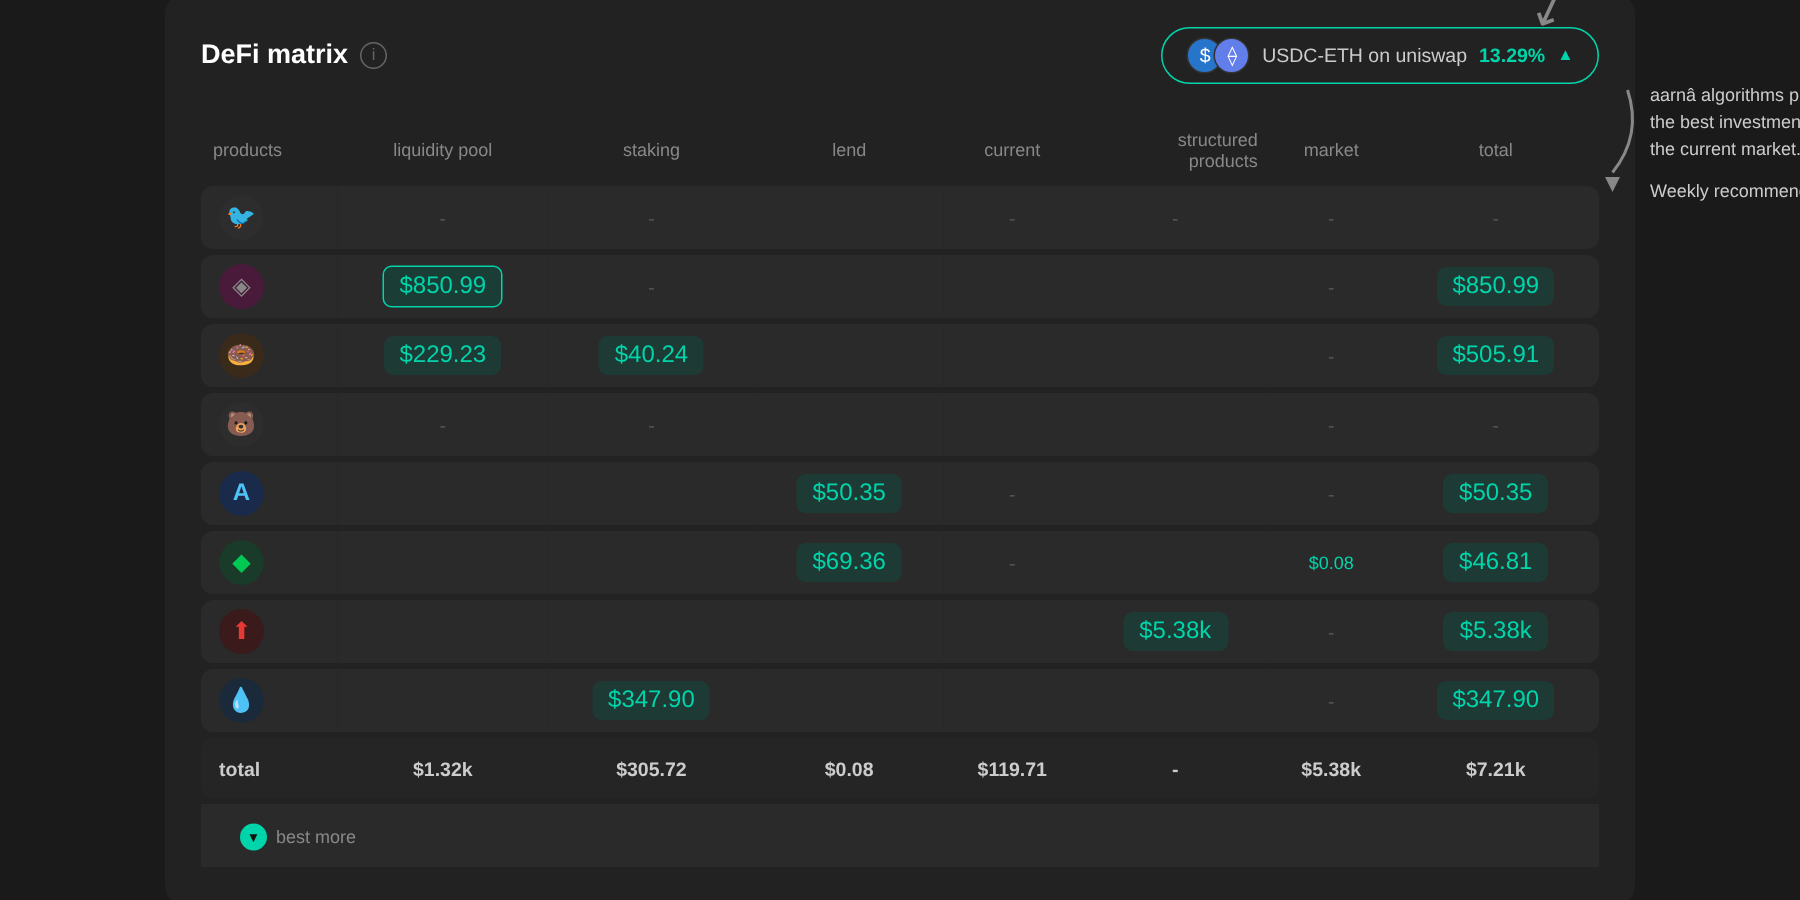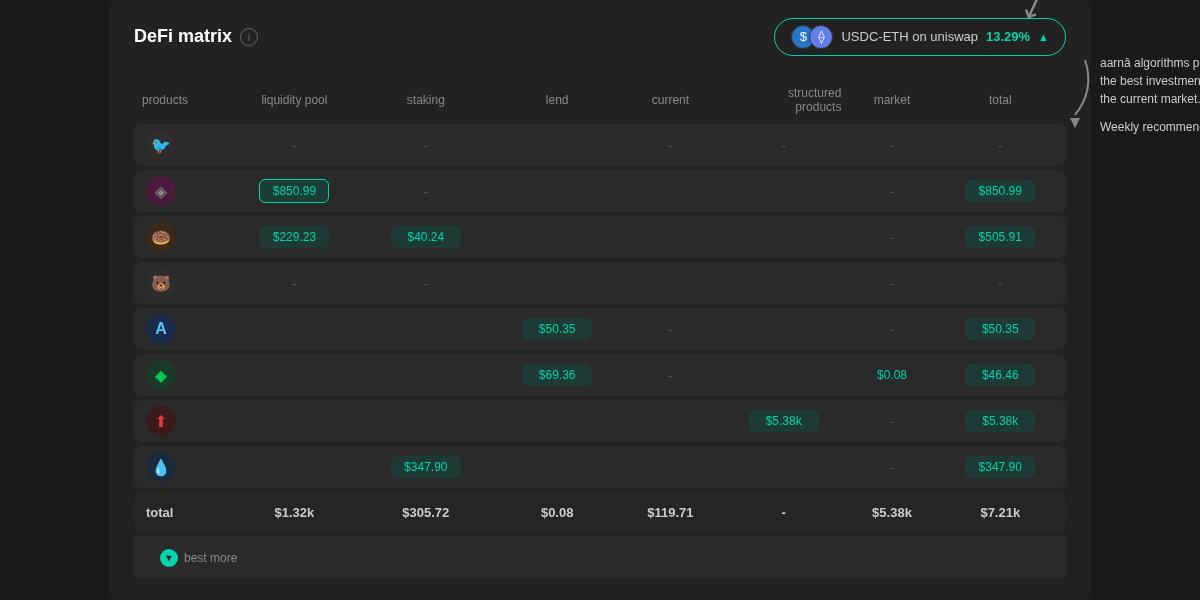--- a/index.html
+++ b/index.html
@@ -141,21 +141,21 @@
       display: flex;
       align-items: center;
       justify-content: center;
       font-size: 16px;
     }
     .value-cell {
       background: #1e3a35;
       border-radius: 6px;
       color: #00d4aa;
       padding: 4px 10px;
-      font-size: 12px;
+      font-size: 16px;
       font-weight: 500;
       display: inline-block;
       min-width: 70px;
     }
     .value-cell.highlight {
       background: #1a3d35;
       border: 1px solid #00d4aa;
     }
     .total-row td {
       background: #252525;
@@ -321,21 +321,21 @@
         <tr>
           <td>
               <div class="protocol-icon" style="background:#1a3a2a; color:#00c853;">◆</div>
             </td>
           <td></td>
           <td></td>
           <td><span class="value-cell">$69.36</span></td>
           <td class="dash">-</td>
           <td></td>
           <td style="color:#00d4aa; font-size:12px;">$0.08</td>
-          <td><span class="value-cell">$46.46</span></td>
+          <td><span class="value-cell">$46.81</span></td>
         </tr>
 
         <tr>
           <td>
               <div class="protocol-icon" style="background:#3a1a1a; color:#e53935;">⬆</div>
             </td>
           <td></td>
           <td></td>
           <td></td>
           <td></td>

